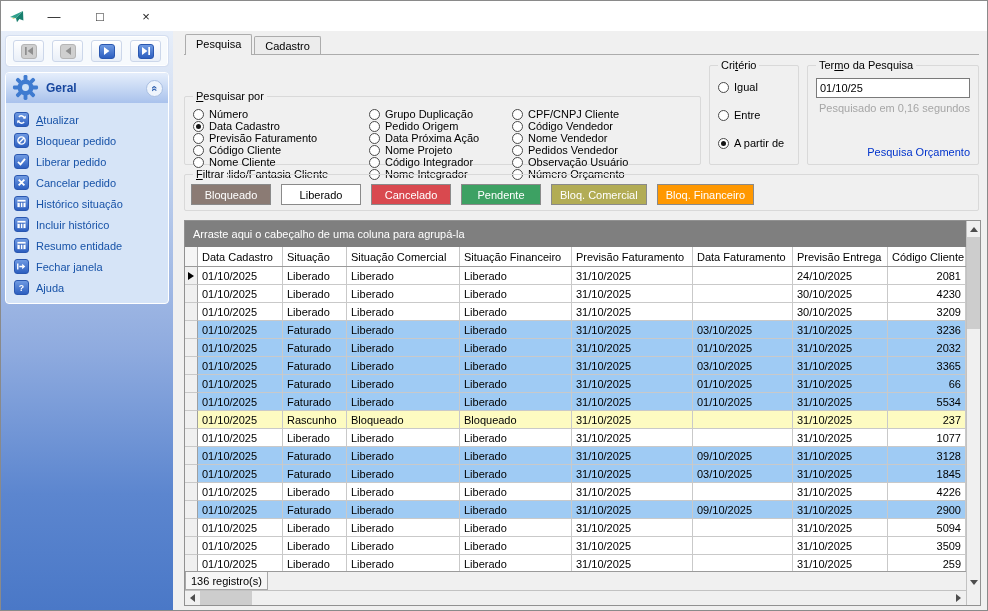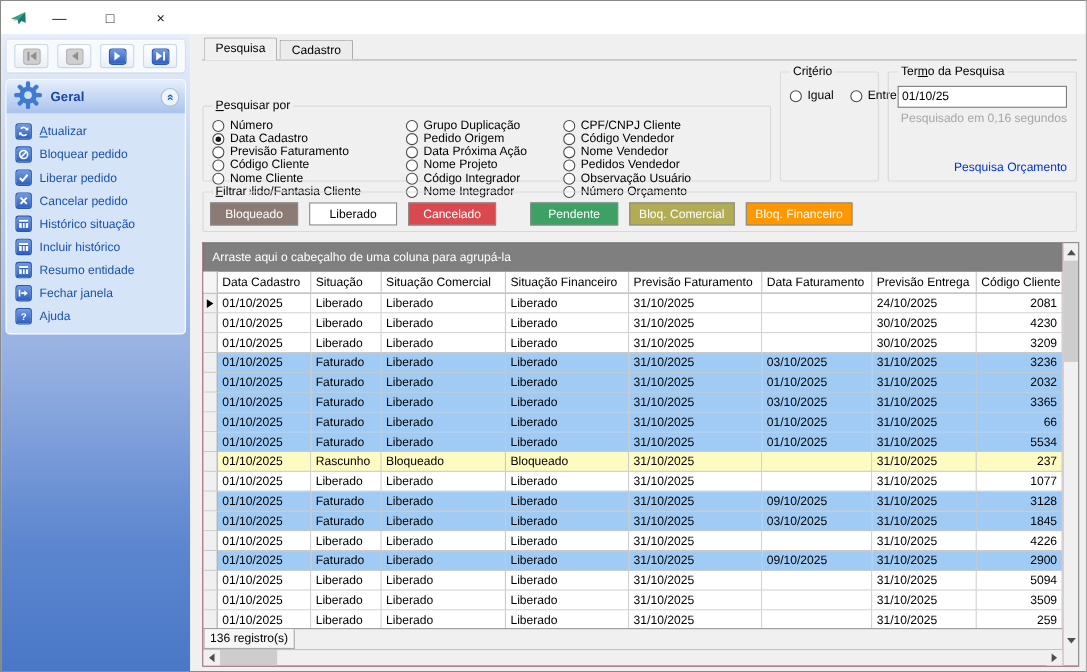--- a/index.html
+++ b/index.html
@@ -45,31 +45,31 @@
 
   .groupbox { position:relative; border:1px solid #d9d9d9; border-radius:2px; }
   .gb-caption { position:absolute; top:-7px; left:8px; background:#f0f0f0; padding:0 3px; white-space:nowrap; }
   .row1 { display:flex; gap:8px; margin-top:9px; height:100px; }
   .gb-search { flex:1; padding:10px 8px 4px 8px; display:flex;margin-top:31px; }
   .radio-col { display:flex; flex-direction:column; justify-content:space-between; padding:1px 0; }
   .radio-col.c1 { width:176px; } .radio-col.c2 { width:180px; } .radio-col.c3 { flex:1; }
   .radio-row { display:flex; align-items:flex-end; gap:5px; height:13px; cursor:pointer; white-space:nowrap; }
   .radio { width:11px; height:11px; border:1px solid #4a4a4a; border-radius:50%; background:#fff; position:relative; flex:none; }
   .radio.sel::after { content:""; position:absolute; inset:2px; background:#161616; border-radius:50%; }
-  .gb-criteria { width:90px; padding:14px 8px 4px 8px; display:flex; flex-direction:row; gap:15px; }
+  .gb-criteria { width:90px; padding:14px 8px 4px 8px; display:flex; flex-direction:column; gap:15px; }
   .gb-termo { width:172px; padding:12px 8px 6px 8px; display:flex; flex-direction:column; }
   .term-input { height:20px; border:1px solid #7a7a7a; background:#fff; font-family:"Liberation Sans",sans-serif; font-size:11px; padding:0 3px; width:100%; }
   .term-status { color:#a6a6a6; margin-top:4px; text-align:right; }
   .adv-link { color:#0033cc; margin-top:auto; text-align:right; cursor:pointer; }
 
   .gb-filtrar { margin-top:9px; height:37px; display:flex; align-items:center; gap:10px; padding:6px 6px 2px 6px; }
   .filter-btn { height:21px; min-width:80px; padding:0 8px; border:1px solid #8a8a8a; display:flex; align-items:center; justify-content:center; cursor:pointer; white-space:nowrap; }
 
   
-  .grid { margin-top:9px; width:797px; border:1px solid #919191; display:flex; background:#be185d; }
+  .grid { margin-top:9px; width:797px; border:1px solid #919191; display:flex; background:#0f766e; }
   .grid-main { width:781px; display:flex; flex-direction:column; }
   .band { height:26px; background:#7f7f7f; color:#fff; display:flex; align-items:center; padding-left:8px; flex:none; }
   .header-row { display:flex; height:20px; background:#fff; border-bottom:1px solid #9a9a9a; flex:none; }
   .hcell { border-right:1px solid #c6c6c6; display:flex; align-items:center; padding:0 4px; white-space:nowrap; overflow:hidden; flex:none; }
   .hsel { width:13px; background:#f5f5f5; border-right:1px solid #ababab; flex:none; }
   .rows { height:304px; overflow:hidden; background:#fff; flex:none; }
   .trow { display:flex; height:18px; }
   .tcell { border-right:1px solid #c9c9c9; border-bottom:1px solid #c9c9c9; padding:0 4px; display:flex; align-items:center; white-space:nowrap; overflow:hidden; flex:none; }
   .selcell { width:13px; background:#f0f0f0; border-right:1px solid #9f9f9f; border-bottom:1px solid #c9c9c9; flex:none; display:flex; }
   .cur-arrow { width:0; height:0; border-left:6px solid #000; border-top:4px solid transparent; border-bottom:4px solid transparent; margin:auto; }
@@ -360,21 +360,21 @@
             <div class="term-status">Pesquisado em 0,16 segundos</div>
             <div class="adv-link">Pesquisa Orçamento</div>
           </div>
         </div>
 
         <div class="groupbox gb-filtrar">
           <span class="gb-caption"><span></span><span class="u">F</span><span>iltrar</span></span>
         <div class="filter-btn" style="background: rgb(139, 123, 116); color: rgb(255, 255, 255);">Bloqueado</div>
             <div class="filter-btn" style="background: rgb(255, 255, 255); color: rgb(0, 0, 0);">Liberado</div>
             <div class="filter-btn" style="background: rgb(217, 73, 79); color: rgb(255, 255, 255);">Cancelado</div>
-            <div class="filter-btn" style="background: rgb(61, 161, 99); color: rgb(255, 255, 255); margin-left: 21px;">Pendente</div>
+            <div class="filter-btn" style="background: rgb(61, 161, 99); color: rgb(255, 255, 255);">Pendente</div>
             <div class="filter-btn" style="background: rgb(178, 172, 85); color: rgb(255, 255, 255);">Bloq. Comercial</div>
             <div class="filter-btn" style="background: rgb(255, 152, 0); color: rgb(255, 255, 255);">Bloq. Financeiro</div>
           </div>
 
         <div class="grid">
           <div class="grid-main">
             <div class="band">Arraste aqui o cabeçalho de uma coluna para agrupá-la</div>
             <div class="header-row">
               <div class="hsel"></div>
             <div class="hcell" style="width: 85px;">Data Cadastro</div>

